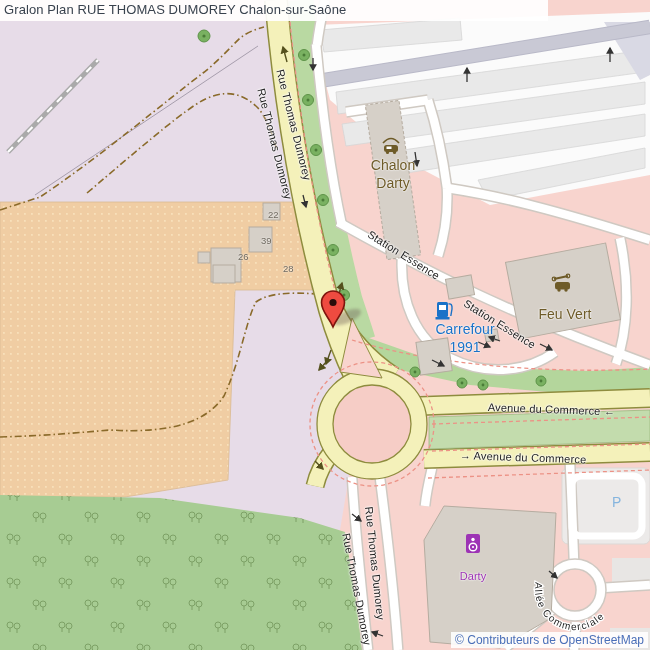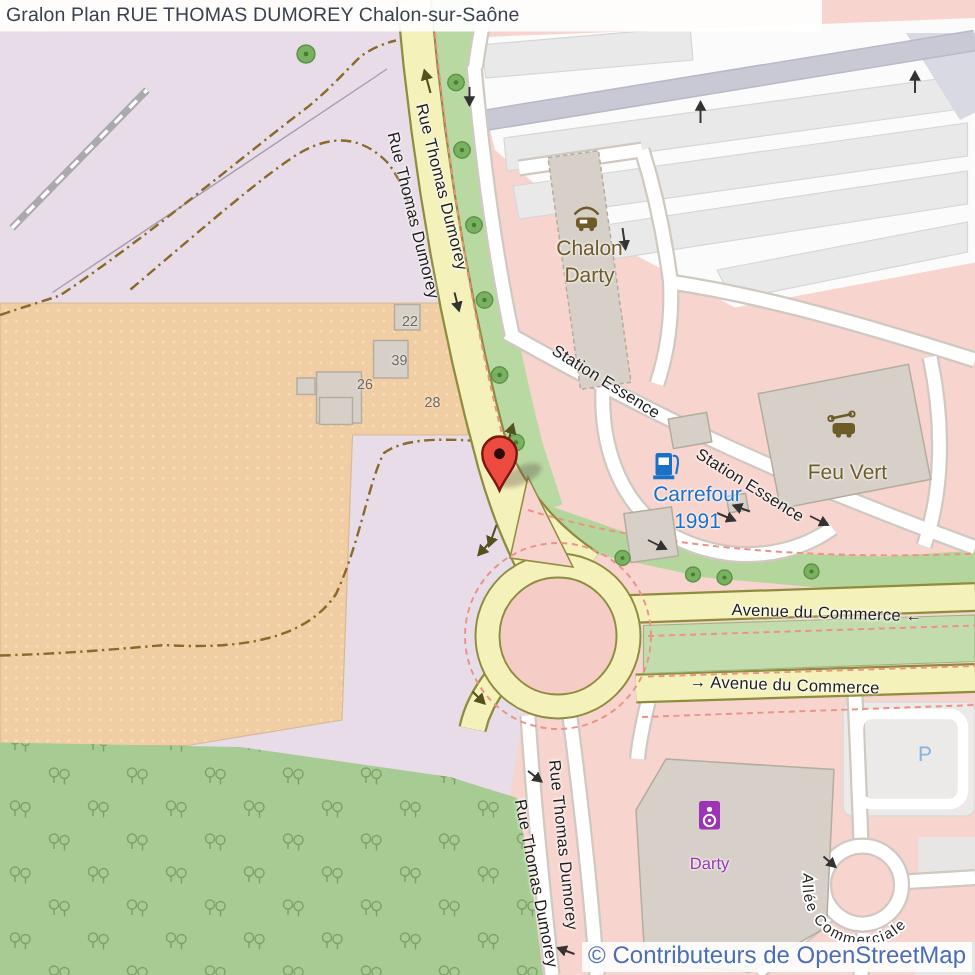--- a/index.html
+++ b/index.html
@@ -13,21 +13,21 @@
        text-shadow:0 0 2px #fff,0 0 2px #fff;}
   .poi-brown{color:#6e5b28;}
   .poi-blue{color:#1a72c8;}
   .poi-purple{color:#9d33b5;margin-top:12px;}
   .hnum{position:absolute;font-size:9.5px;color:#6e685e;text-shadow:0 0 2px #fff;}
   #title-bar{position:absolute;left:0;top:0;width:548px;height:21px;
              background:rgba(255,255,255,.93);z-index:30;}
   #title-bar .t{position:absolute;left:4px;top:2px;font-size:13px;color:#39424e;letter-spacing:.1px;}
   #parking-label{position:absolute;left:612px;top:494px;font-size:14px;color:#86b5de;}
   #attribution{position:absolute;right:2px;bottom:2px;background:rgba(255,255,255,.88);
-               padding:1px 4px;font-size:16px;color:#4a6fb8;z-index:30;cursor:pointer;}
+               padding:1px 4px;font-size:12px;color:#4a6fb8;z-index:30;cursor:pointer;}
 </style>
 </head>
 <body>
 
 <div id="stage">
 
 <svg id="map-svg" width="650" height="650" viewBox="0 0 650 650">
   <defs>
     <pattern id="allot" width="7" height="7" patternUnits="userSpaceOnUse">
       <rect width="7" height="7" fill="#f0cda3"></rect>

